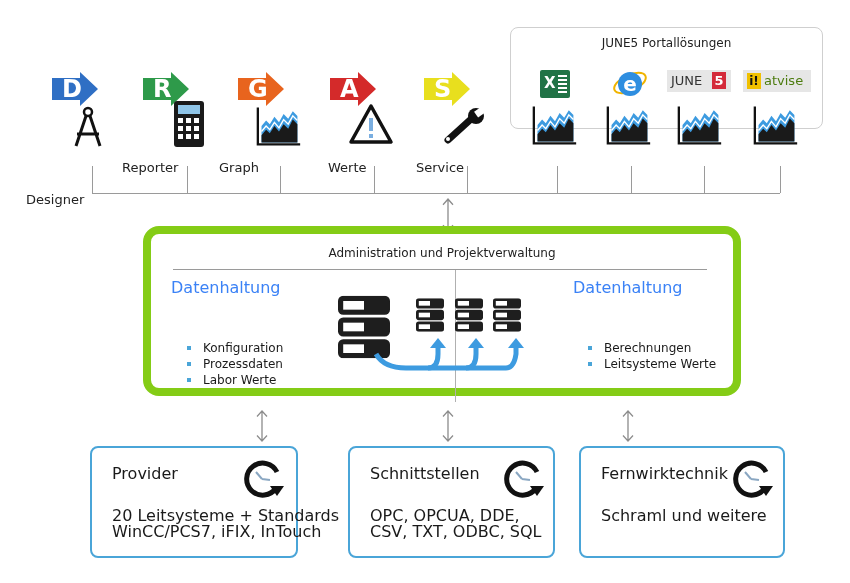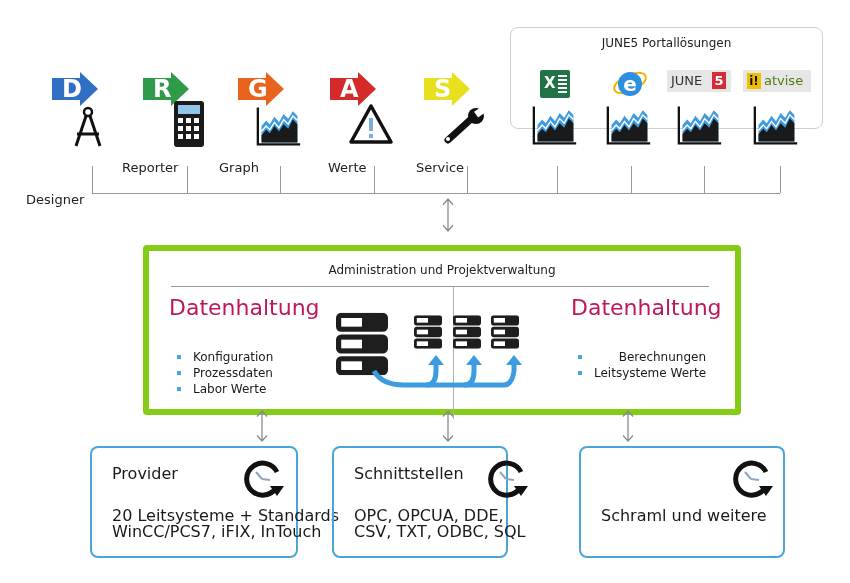--- a/index.html
+++ b/index.html
@@ -5,26 +5,26 @@
   html, body { margin:0; padding:0; background:#ffffff; }
   body { width:850px; height:583px; position:relative; overflow:hidden;
          font-family:"DejaVu Sans", sans-serif; color:#1a1a1a; }
   .abs { position:absolute; }
   .lbl { font-size:13px; color:#222; white-space:nowrap; }
   .vline { position:absolute; width:1px; background:#9a9a9a; }
   .hline { position:absolute; height:1px; background:#9a9a9a; }
   .portal { position:absolute; left:510px; top:27px; width:313px; height:102px;
             border:1.5px solid #cfcfcf; border-radius:8px; box-sizing:border-box; }
   .portal-title { position:absolute; left:0; right:0; top:8px; text-align:center; font-size:12px; color:#222; }
-  .admin { position:absolute; left:143px; top:245px; width:598px; height:170px;
-           border:6px solid #84cc16; border-radius:4px; box-sizing:border-box; }
+  .admin { position:absolute; left:143px; top:226px; width:598px; height:170px;
+           border:8px solid #84cc16; border-radius:16px; box-sizing:border-box; }
   .admin-title { position:absolute; left:0; right:0; top:12px; text-align:center; font-size:12px; color:#222; }
   .admin-rule { position:absolute; left:22px; right:26px; top:35px; height:1px; background:#9a9a9a; }
-  .sec-title { position:absolute; font-size:22px; color:#be185d; }
-  ul.bul { position:absolute; margin:4px; padding:0; list-style:none; font-size:12px; line-height:16px; }
+  .sec-title { position:absolute; font-size:16px; color:#3b82f6; }
+  ul.bul { position:absolute; margin:12px; padding:0; list-style:none; font-size:12px; line-height:16px; }
   ul.bul li { position:relative; padding-left:19px; }
   ul.bul li::before { content:""; position:absolute; left:3px; top:6px; width:4px; height:4px; background:#4aa5d8; }
   .src { position:absolute; top:446px; height:112px; border:2px solid #4aa5d8; border-radius:8px; box-sizing:border-box; }
   .src-title { position:absolute; left:20px; top:16px; font-size:16px; }
   .src-text { position:absolute; left:20px; top:60px; font-size:16px; line-height:16px; white-space:nowrap; }
   .src-icon { position:absolute; top:10px; width:46px; height:42px; }
   .dbl { position:absolute; width:12px; }
 </style>
 </head>
 <body>
@@ -197,21 +197,21 @@
   <div class="vline" style="left:304px;top:36px;height:132px;background:#b0b0b0;"></div>
 
   <div class="sec-title" style="left:20px;top:44px;">Datenhaltung</div>
   <ul class="bul" style="left:21px;top:94px;">
     <li>Konfiguration</li>
     <li>Prozessdaten</li>
     <li>Labor Werte</li>
   </ul>
 
   <div class="sec-title" style="left:422px;top:44px;">Datenhaltung</div>
-  <ul class="bul" style="left:422px;top:94px;text-align:right;">
+  <ul class="bul" style="left:422px;top:94px;">
     <li>Berechnungen</li>
     <li>Leitsysteme Werte</li>
   </ul>
 
   <svg class="abs" style="left:187px;top:60px" width="52" height="66" viewBox="0 0 30 36">
       <use href="#server"></use>
     </svg>
   <svg class="abs" style="left:265px;top:64px" width="28" height="34" viewBox="0 0 30 36">
       <use href="#server"></use>
     </svg>
@@ -246,31 +246,32 @@
   <div class="src-title">Provider</div>
   <svg class="src-icon" style="left:148px;">
       <use href="#cycle"></use>
     </svg>
   <div class="src-text">
     <div>20 Leitsysteme + Standards</div>
     <div>WinCC/PCS7, iFIX, InTouch</div>
   </div>
 </div>
 
-<div class="src" style="left:332px;width:176px;">
+<div class="src" style="left:348px;width:207px;">
   <div class="src-title">Schnittstellen</div>
   <svg class="src-icon" style="left:150px;">
       <use href="#cycle"></use>
     </svg>
   <div class="src-text">
     <div>OPC, OPCUA, DDE,</div>
     <div>CSV, TXT,  ODBC, SQL</div>
   </div>
 </div>
 
 <div class="src" style="left:579px;width:206px;">
+  <div class="src-title">Fernwirktechnik</div>
   <svg class="src-icon" style="left:148px;">
       <use href="#cycle"></use>
     </svg>
   <div class="src-text">
     <div>Schraml und weitere</div>
   </div>
 </div>
 
 </body></html>

